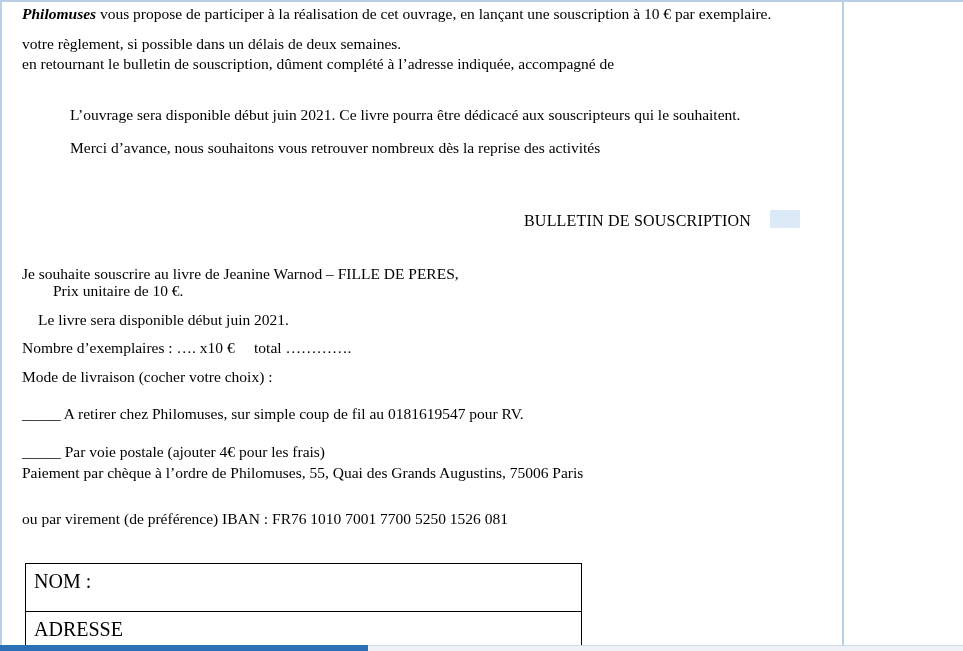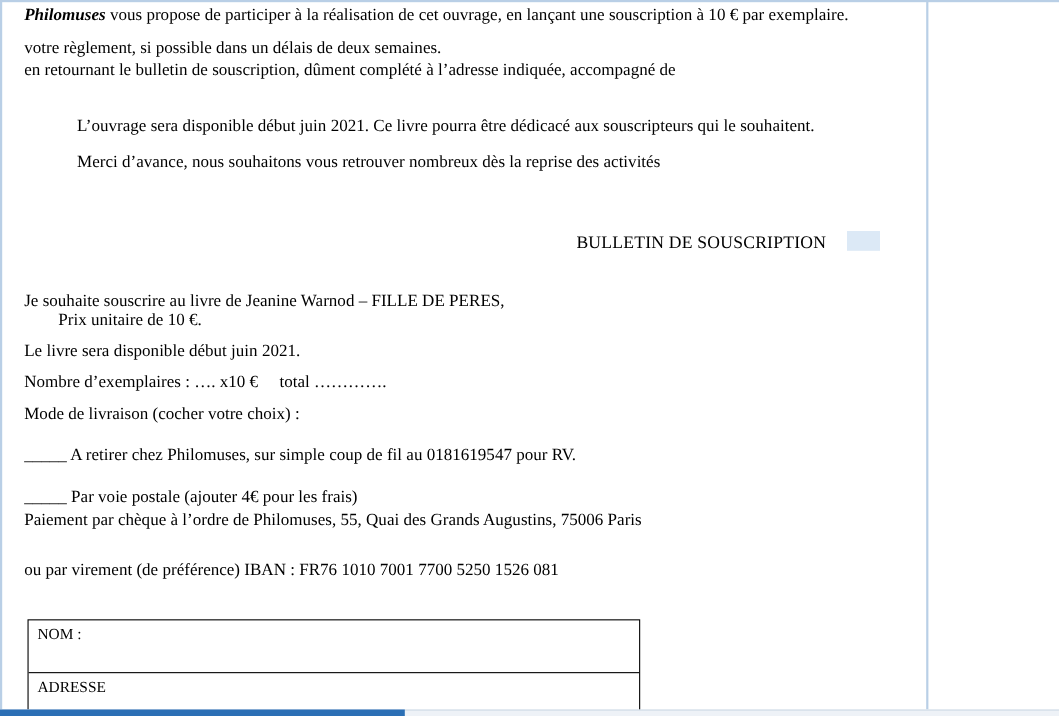--- a/index.html
+++ b/index.html
@@ -97,21 +97,21 @@
   }
 
   .form-line {
     position: absolute;
     left: 22px;
     font-size: 15.5px;
     white-space: pre;
   }
   .l1 { top: 265px; }
   .l2 { top: 282px; margin-left: 31px; }
-  .l3 { top: 311px; }
+  .l3 { top: 311px; margin-left: 16px; }
   .l4 { top: 339px; }
   .l5 { top: 368px; }
   .l6 { top: 405px; }
   .l7 { top: 443px; }
   .l8 { top: 464px; }
   .l9 { top: 510px; }
 
   .table-box {
     position: absolute;
     left: 25px;
@@ -125,21 +125,21 @@
     box-sizing: border-box;
     position: relative;
   }
   .row-divider {
     border-top: 1px solid #000000;
   }
   .cell-label {
     position: absolute;
     left: 8px;
     top: 6px;
-    font-size: 14px;
+    font-size: 20px;
   }
 </style>
 </head>
 <body>
 
 <div class="page">
 
   <div class="edge-top"></div>
   <div class="edge-left"></div>
   <div class="edge-right"></div>

